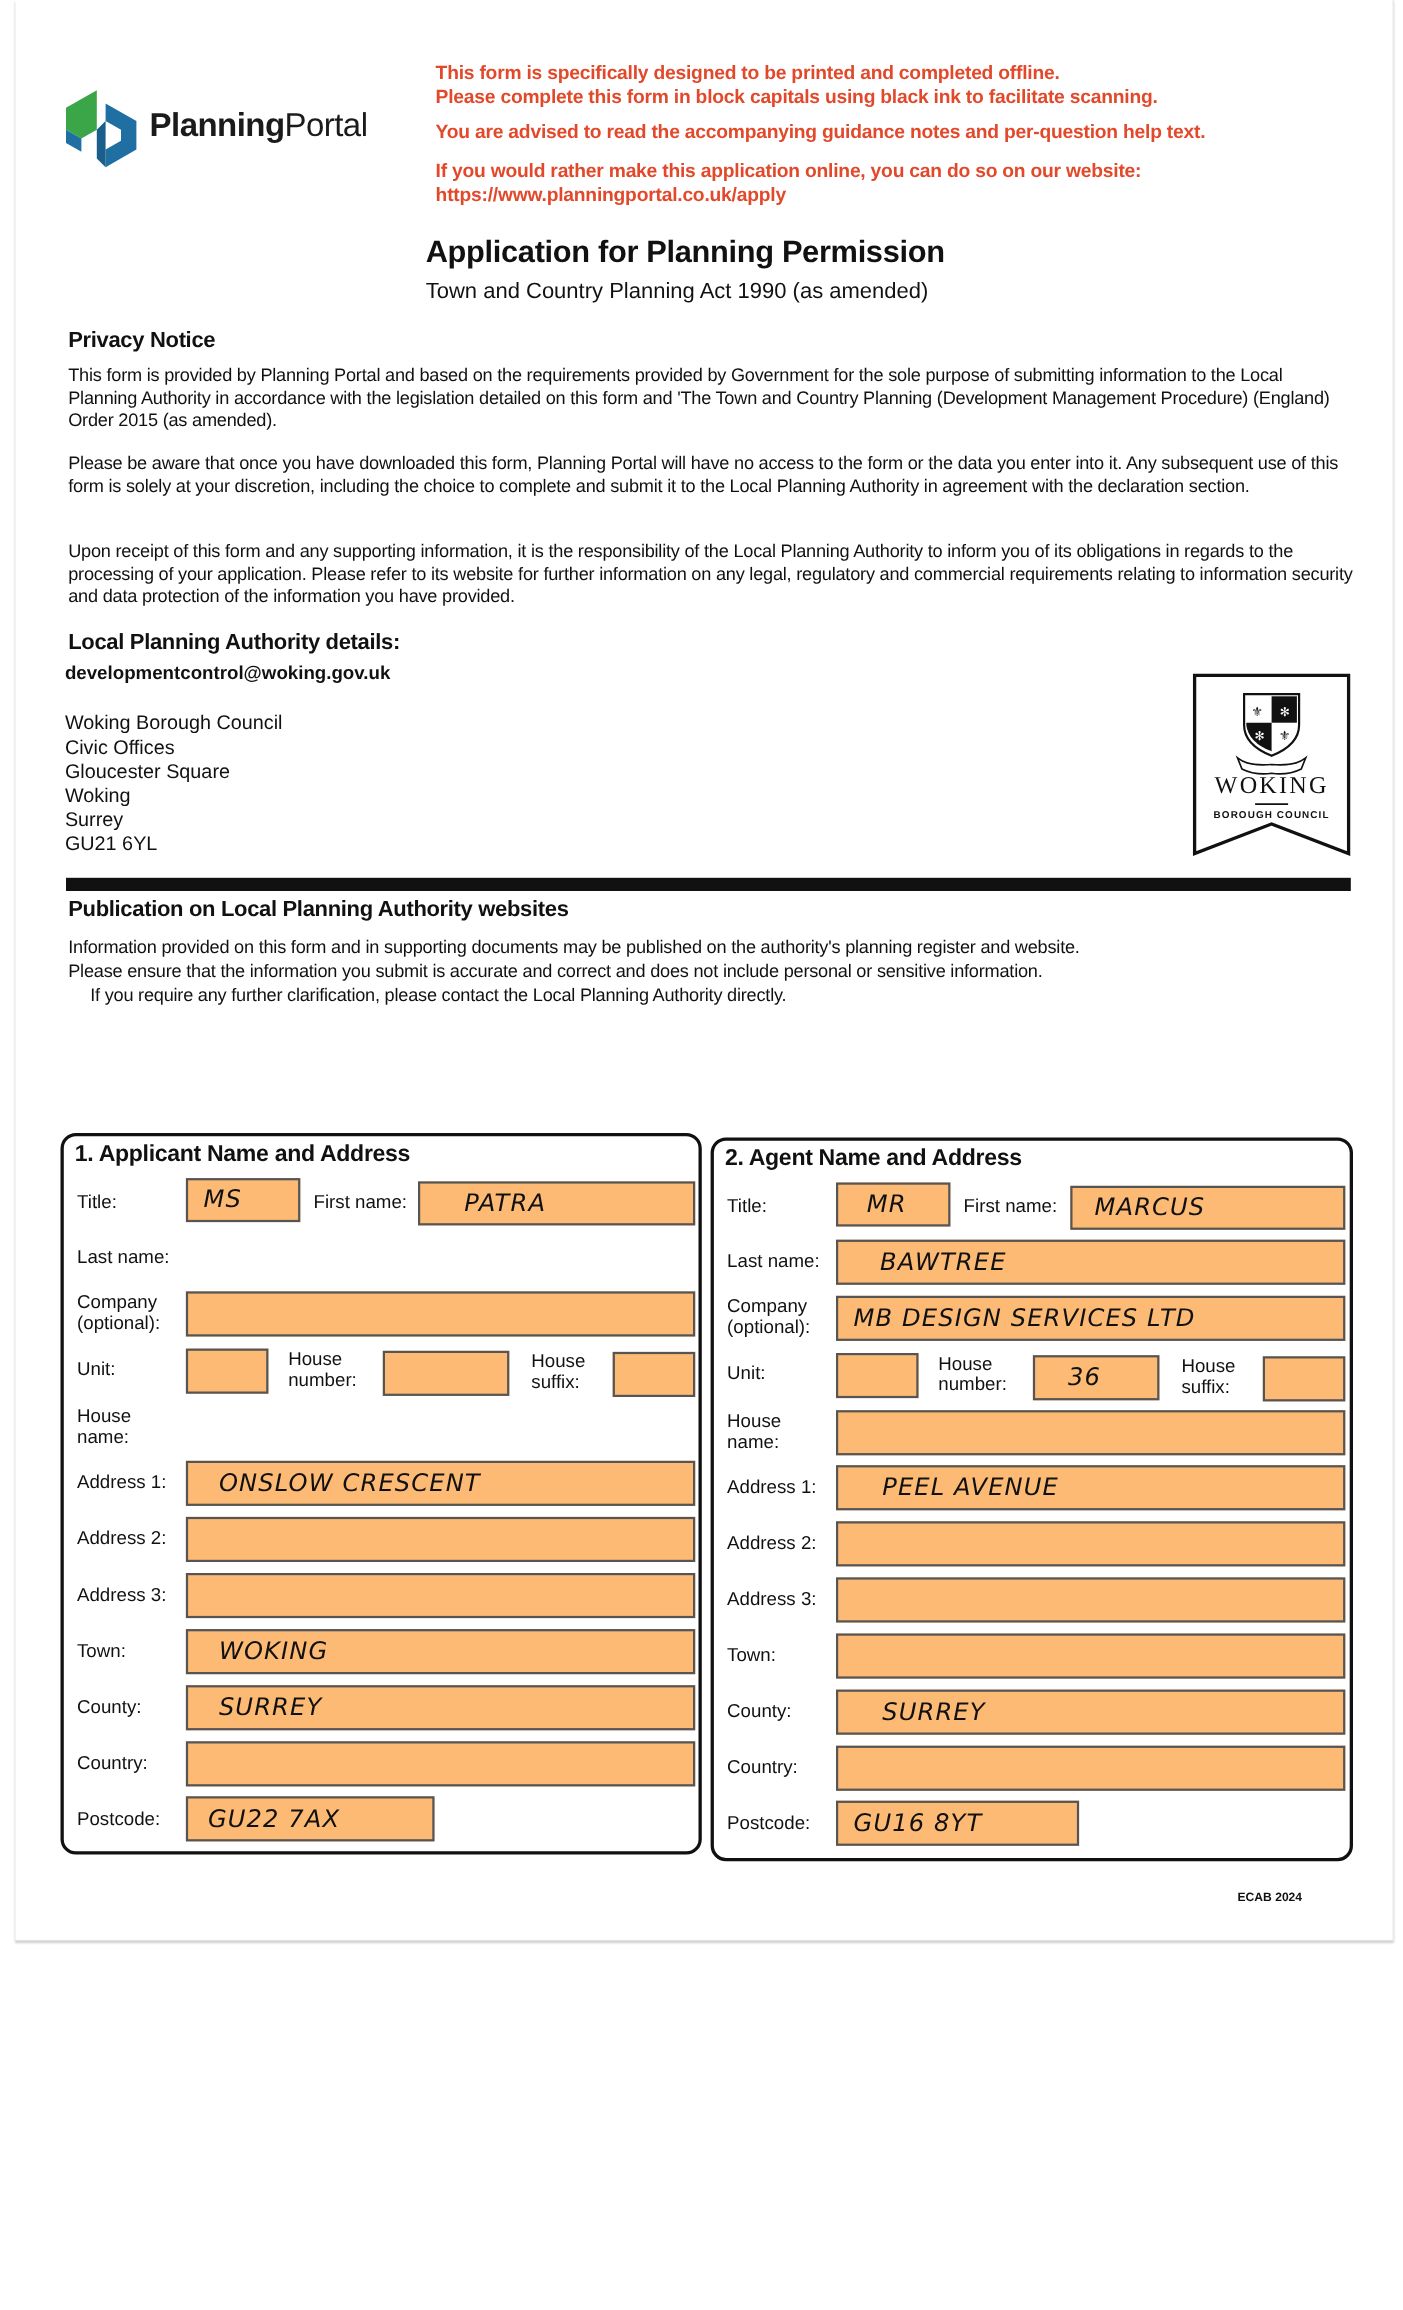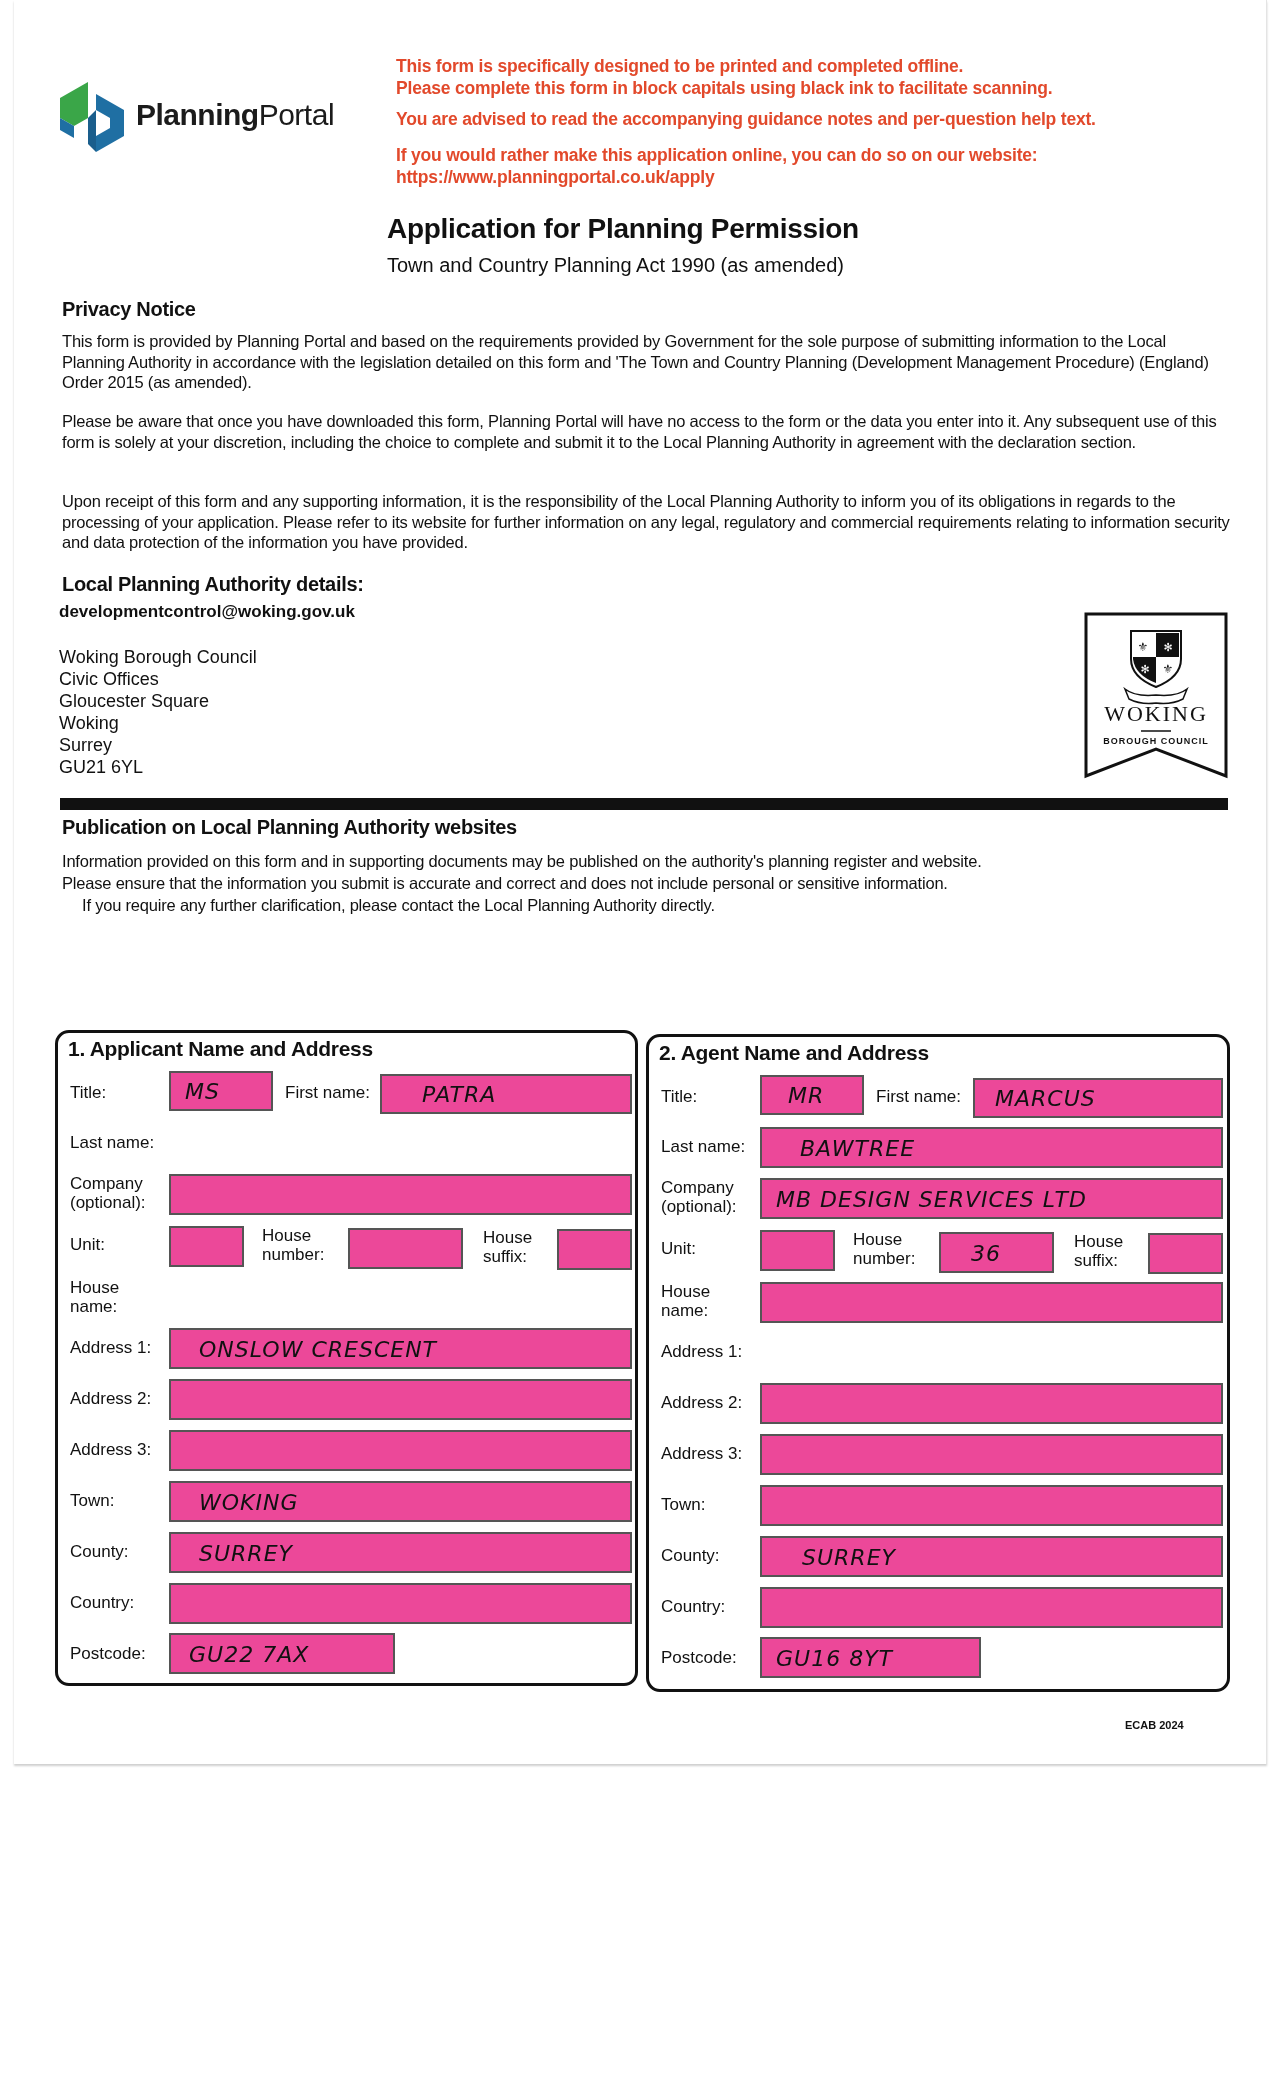--- a/index.html
+++ b/index.html
@@ -15,21 +15,21 @@
   .subtitle { left:387px; top:254px; font-size:20px; white-space:nowrap; }
   .h2 { font-size:20px; font-weight:bold; white-space:nowrap; letter-spacing:-0.3px; }
   .para { font-size:16.5px; line-height:20.5px; color:#111; width:1170px; letter-spacing:-0.2px; }
   .addr { left:59px; top:646px; font-size:18px; line-height:22px; }
   .email { left:59px; top:602px; font-size:17px; font-weight:bold; }
   .crest { left:1083px; top:611px; width:146px; height:168px; }
   .rule { left:60px; top:798px; width:1168px; height:12px; background:#111; }
   .section { position:absolute; border:3px solid #111; border-radius:14px; background:#fff; }
   .sec-title { position:absolute; left:10px; top:4px; font-size:21px; font-weight:bold; white-space:nowrap; letter-spacing:-0.3px; }
   .lbl { position:absolute; font-size:17px; line-height:19px; color:#111; white-space:nowrap; }
-  .box { position:absolute; border:2px solid #555; background:#ec4899; box-sizing:border-box; }
+  .box { position:absolute; border:2px solid #555; background:#fdba74; box-sizing:border-box; }
   .hw { position:absolute; left:14px; top:50%; transform:translateY(-50%); font-family:"DejaVu Sans", sans-serif; font-size:22px; color:#111; font-style:italic; letter-spacing:1px; white-space:nowrap; }
   .footer { left:1125px; top:1719px; font-size:11px; font-weight:bold; }
 </style>
 </head>
 <body>
 
 <div class="page"></div>
 
 <div class="abs logo">
   <svg width="70" height="76" viewBox="0 0 70 76" style="position:absolute;left:0;top:0;">
@@ -218,20 +218,23 @@
 
   <div class="lbl" style="left:12px;top:245px;">
       <div>House</div>
       <div>name:</div>
     </div>
   <div class="box" style="left:111px;top:245px;width:463px;height:41px;">
       <span class="hw"></span>
     </div>
 
   <div class="lbl" style="left:12px;top:305px;">Address 1:</div>
+  <div class="box" style="left:111px;top:295px;width:463px;height:41px;">
+      <span class="hw" style="left:40px;">PEEL AVENUE</span>
+    </div>
 
   <div class="lbl" style="left:12px;top:356px;">Address 2:</div>
   <div class="box" style="left:111px;top:346px;width:463px;height:41px;">
       <span class="hw"></span>
     </div>
 
   <div class="lbl" style="left:12px;top:407px;">Address 3:</div>
   <div class="box" style="left:111px;top:397px;width:463px;height:41px;">
       <span class="hw"></span>
     </div>

